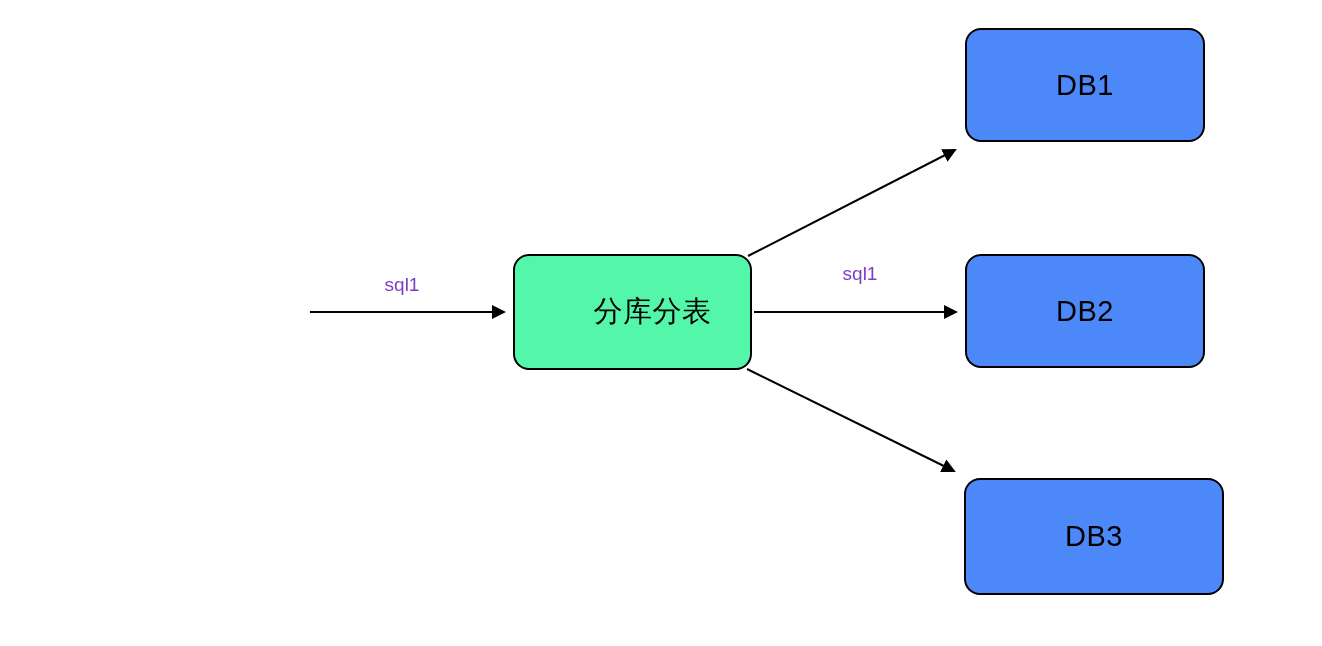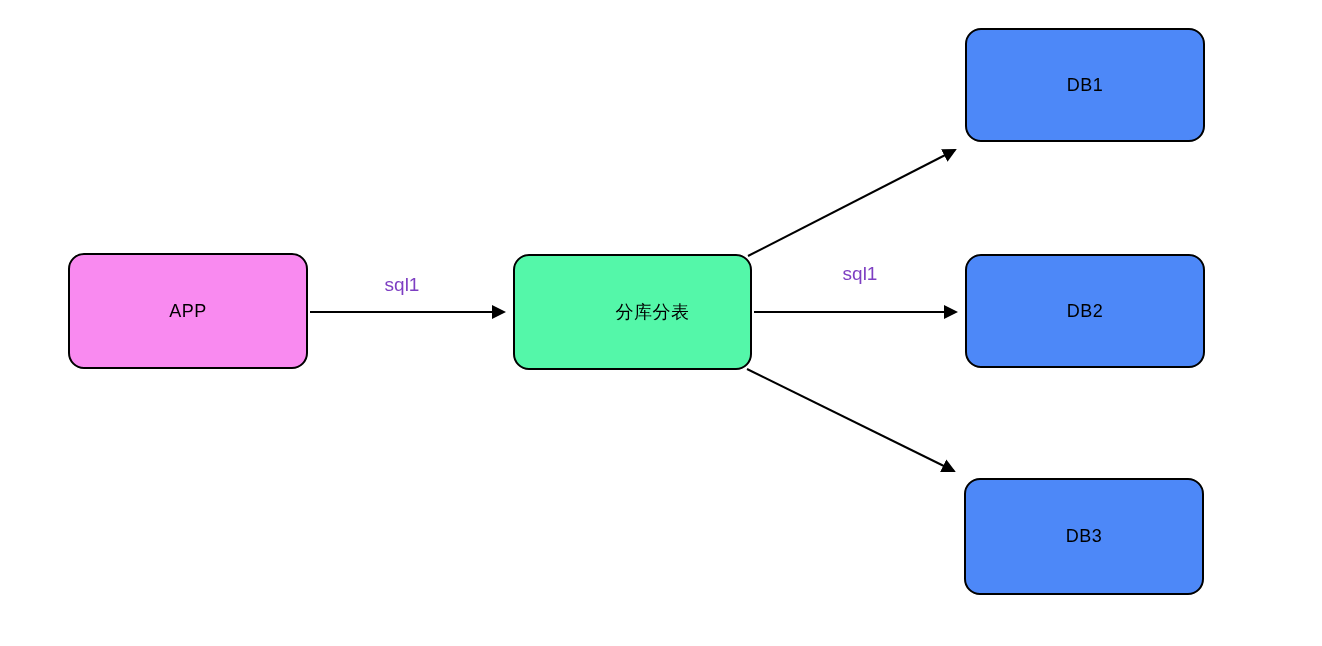--- a/index.html
+++ b/index.html
@@ -28,30 +28,30 @@
     z-index: 2;
     border: 2px solid #000000;
     border-radius: 16px;
     display: flex;
     align-items: center;
     justify-content: center;
     box-sizing: border-box;
     cursor: default;
   }
   .node-label {
-    font-size: 18px;
+    font-size: 29px;
     color: #000000;
     letter-spacing: 0.5px;
     user-select: none;
   }
   #node-app   { left: 68px;  top: 253px; width: 240px; height: 116px; }
   #node-shard { left: 513px; top: 254px; width: 239px; height: 116px; }
   #node-db1   { left: 965px; top: 28px;  width: 240px; height: 114px; }
   #node-db2   { left: 965px; top: 254px; width: 240px; height: 114px; text-align: right; }
-  #node-db3   { left: 964px; top: 478px; width: 240px; height: 117px; }
+  #node-db3   { left: 964px; top: 478px; width: 260px; height: 117px; }
   .edge-label {
     position: absolute;
     z-index: 3;
     font-size: 19px;
     transform: translate(-50%, -50%);
     user-select: none;
     white-space: nowrap;
   }
   #edge-label-1 { left: 402px; top: 285px; }
   #edge-label-2 { left: 860px; top: 274px; }
@@ -66,23 +66,20 @@
       <marker id="arrowhead" markerWidth="7" markerHeight="7" refX="6" refY="3.5" orient="auto">
         <path d="M0,0 L7,3.5 L0,7 Z" fill="#000000"></path>
       </marker>
     </defs>
     <line x1="310" y1="312" x2="504" y2="312" stroke="#000000" stroke-width="2" marker-end="url(#arrowhead)"></line>
     <line x1="748" y1="256" x2="955" y2="150" stroke="#000000" stroke-width="2" marker-end="url(#arrowhead)"></line>
     <line x1="754" y1="312" x2="956" y2="312" stroke="#000000" stroke-width="2" marker-end="url(#arrowhead)"></line>
     <line x1="747" y1="369" x2="954" y2="471" stroke="#000000" stroke-width="2" marker-end="url(#arrowhead)"></line>
   </svg>
 
-  <div class="node" id="node-app" style="background-color: rgb(249, 138, 240);">
-    <span class="node-label">APP</span>
-  </div>
 
   <div class="node" id="node-shard" style="background-color: rgb(84, 247, 169); padding-left: 40px;">
     <span class="node-label">分库分表</span>
   </div>
 
   <div class="node" id="node-db1" style="background-color: rgb(77, 136, 248);">
     <span class="node-label">DB1</span>
   </div>
 
   <div class="node" id="node-db2" style="background-color: rgb(77, 136, 248);">

